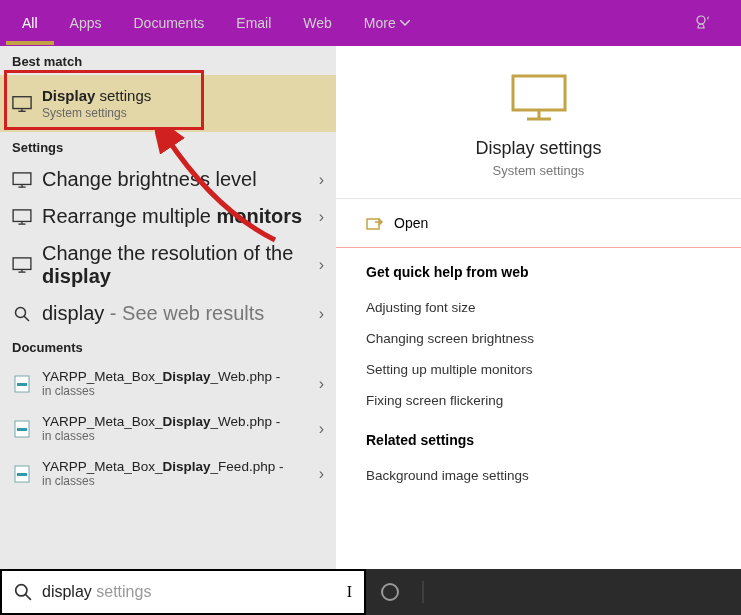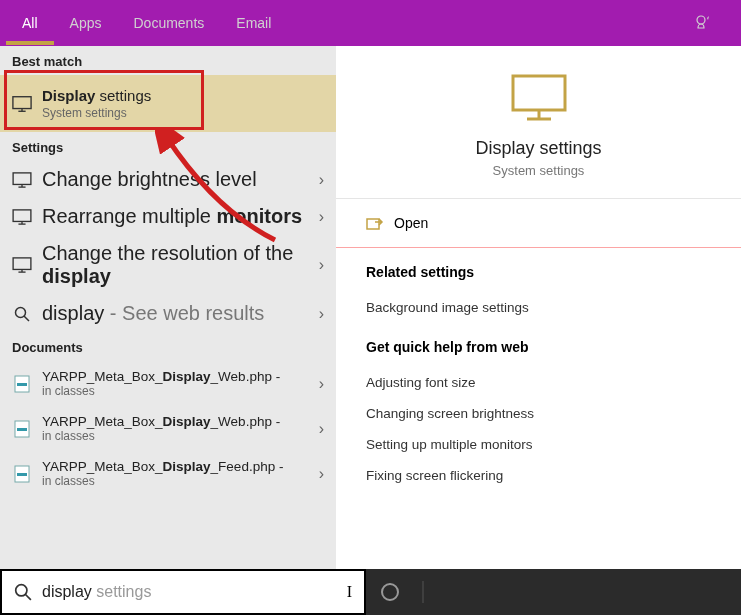--- a/index.html
+++ b/index.html
@@ -58,20 +58,27 @@
     svg { display: block; }
   </style>
 </head>
 <body>
 
 <div class="nav">
   <div class="tab active">All</div>
   <div class="tab">Apps</div>
   <div class="tab">Documents</div>
   <div class="tab">Email</div>
+  <div class="tab">Web</div>
+  <div class="tab">
+    <span>More</span>
+    <svg width="10" height="6">
+        <path d="M0 0 L5 5 L10 0" stroke="#d0d0d0" fill="none" stroke-width="1.5"></path>
+      </svg>
+  </div>
   <div class="nav-spacer"></div>
   <div class="nav-feedback">
     <svg width="18" height="18" viewBox="0 0 18 18">
         <circle cx="6" cy="6" r="4" fill="none" stroke="#d0d0d0" stroke-width="1.2"></circle>
         <path d="M6 10 C 4 10 3 12 3 14 L 9 14 C 9 12 8 10 6 10" fill="none" stroke="#d0d0d0" stroke-width="1.2"></path>
         <path d="M12 4 L14 2 L13 6 Z" fill="#d0d0d0"></path>
       </svg>
   </div>
 </div>
 
@@ -194,30 +201,30 @@
     <div class="action-row">
       <div class="act-icon">
           <svg width="18" height="14" viewBox="0 0 18 14">
             <rect x="1" y="3" width="12" height="10" fill="none" stroke="#c3a346" stroke-width="1.5"></rect>
             <path d="M9 6 L16 6 M13 3 L16 6 L13 9" fill="none" stroke="#c3a346" stroke-width="1.5"></path>
           </svg>
         </div>
       <span>Open</span>
     </div>
     <div class="r-section">
-      <div class="r-heading">Related settings</div>
-      <div class="r-link">Background image settings</div>
-    </div>
-    <div class="r-section">
       <div class="r-heading">Get quick help from web</div>
       <div class="r-link">Adjusting font size</div>
       <div class="r-link">Changing screen brightness</div>
       <div class="r-link">Setting up multiple monitors</div>
       <div class="r-link">Fixing screen flickering</div>
     </div>
+    <div class="r-section">
+      <div class="r-heading">Related settings</div>
+      <div class="r-link">Background image settings</div>
+    </div>
   </div>
 </div>
 
 <div class="search-bar">
   <div class="search-left">
     <svg class="search-icon-sm" width="18" height="18" viewBox="0 0 16 16">
         <circle cx="6.5" cy="6.5" r="5" fill="none" stroke="#333" stroke-width="1.5"></circle>
         <line x1="10" y1="10" x2="15" y2="15" stroke="#333" stroke-width="1.5"></line>
       </svg>
     <div class="search-text"><span>display</span><span class="ghost"> settings</span></div>

